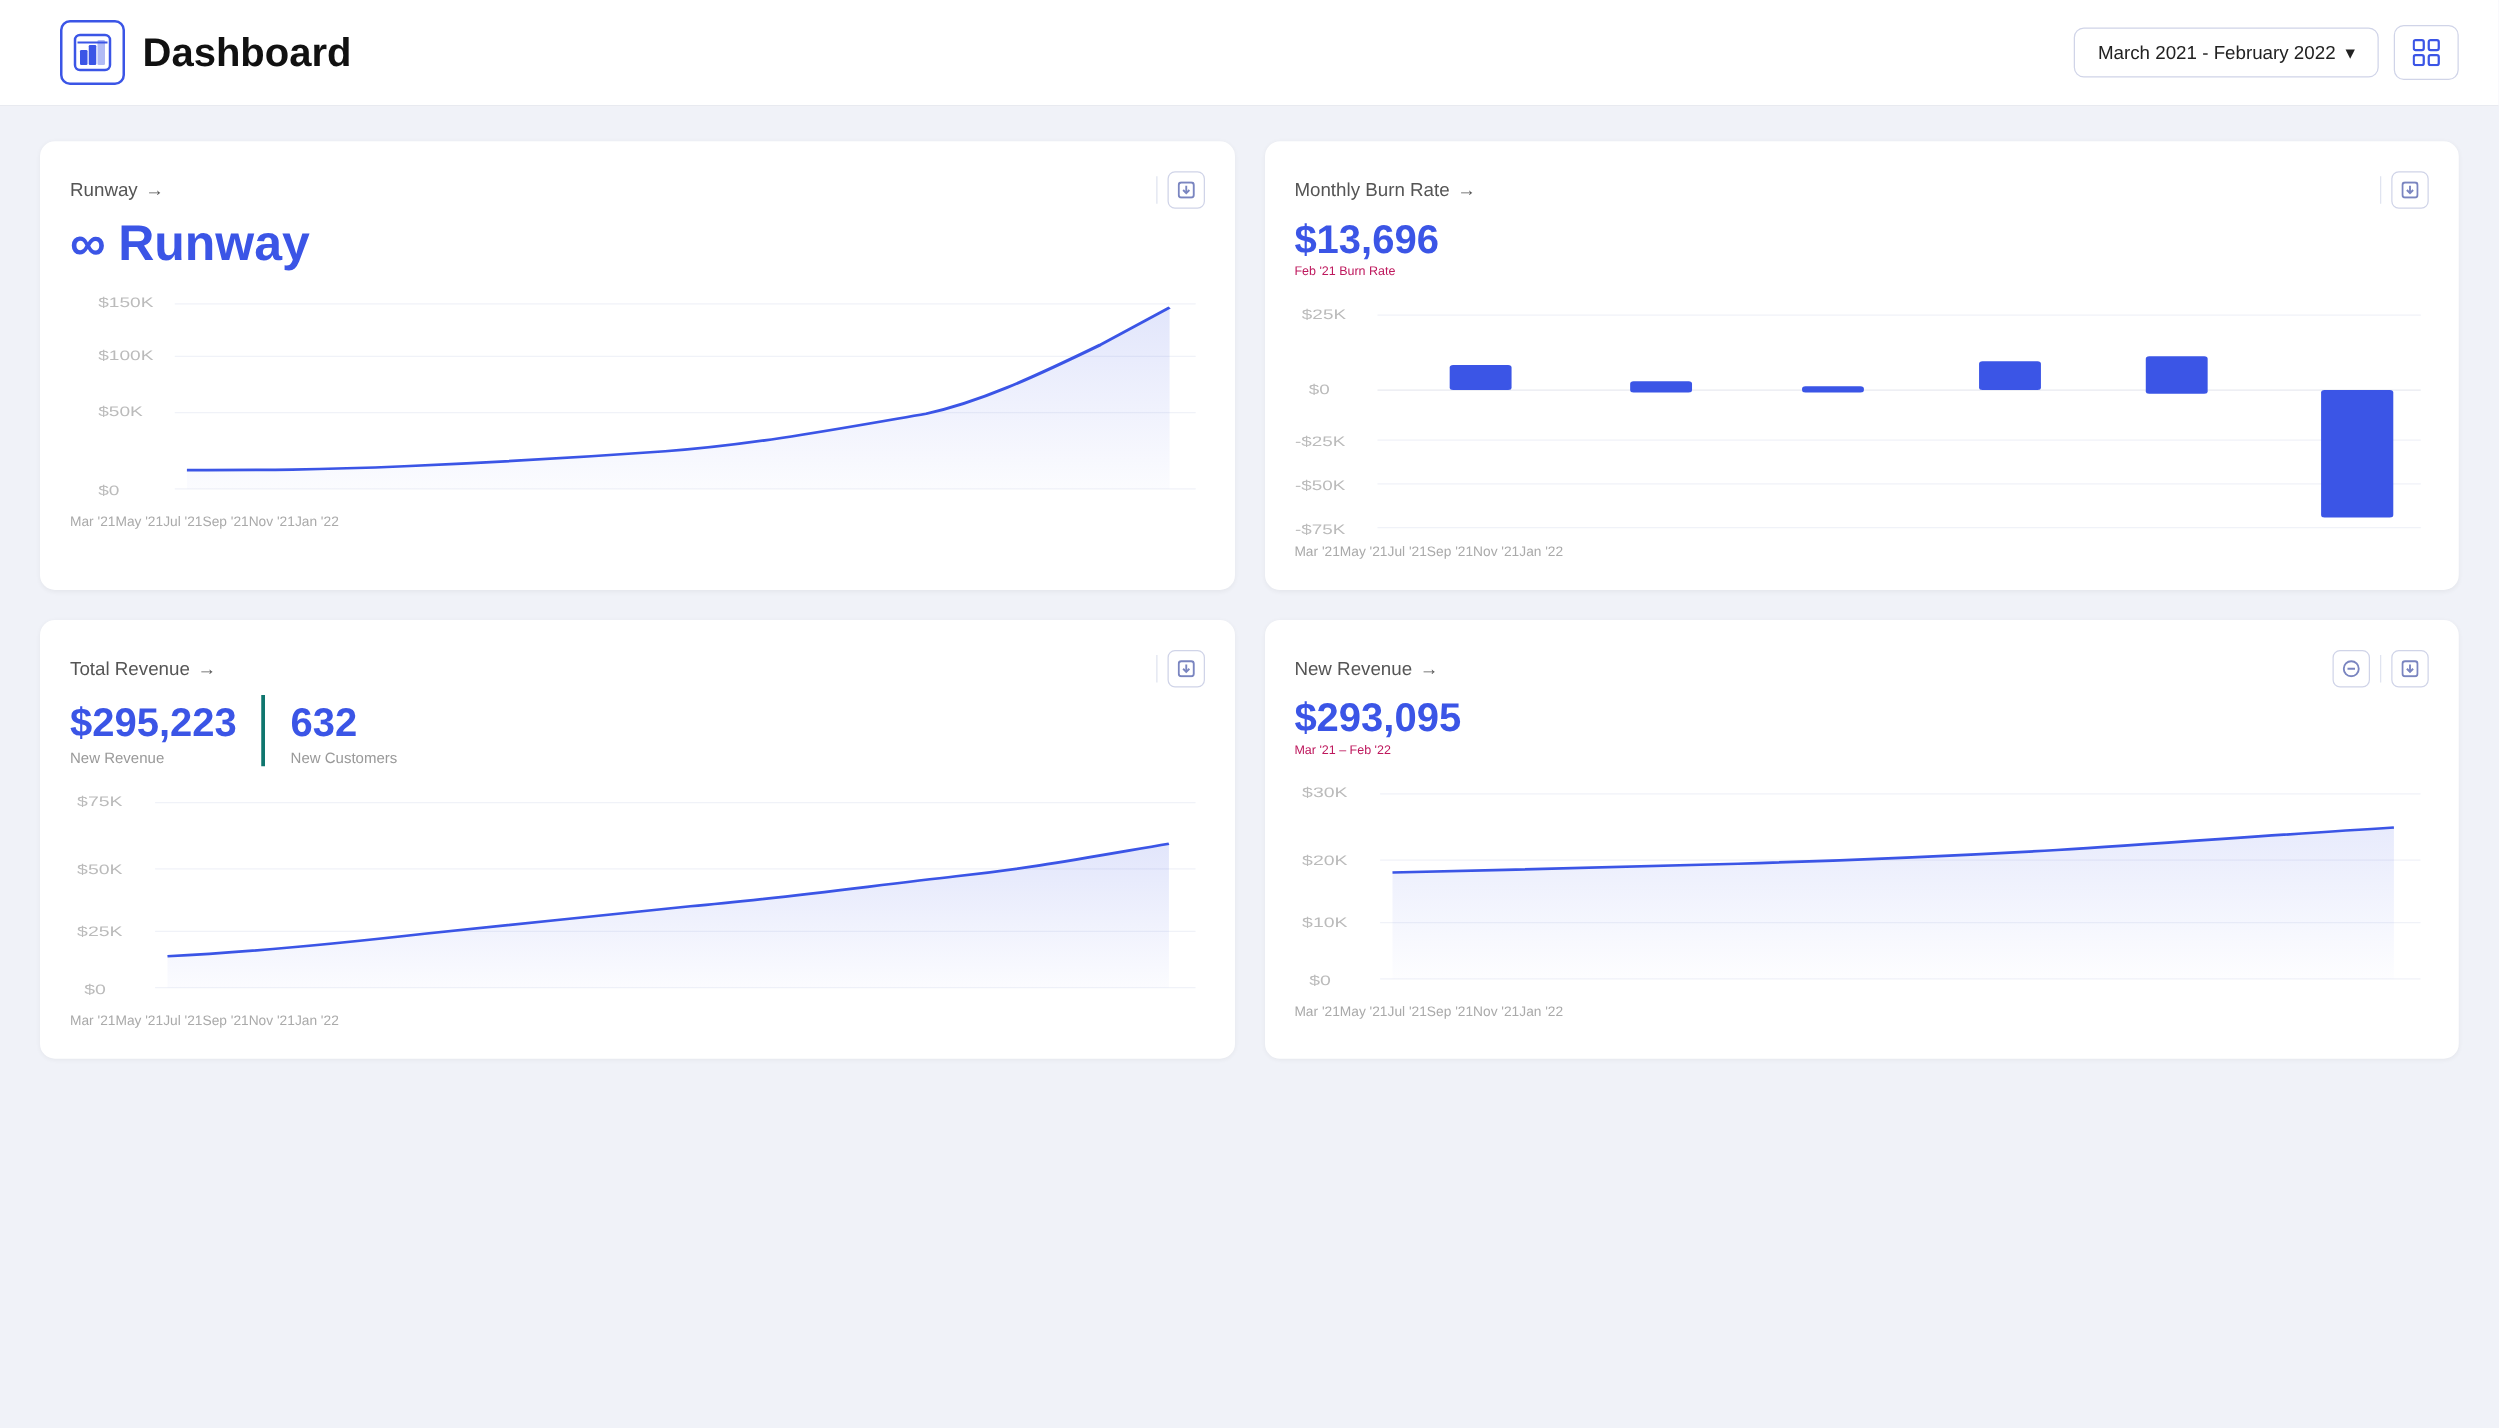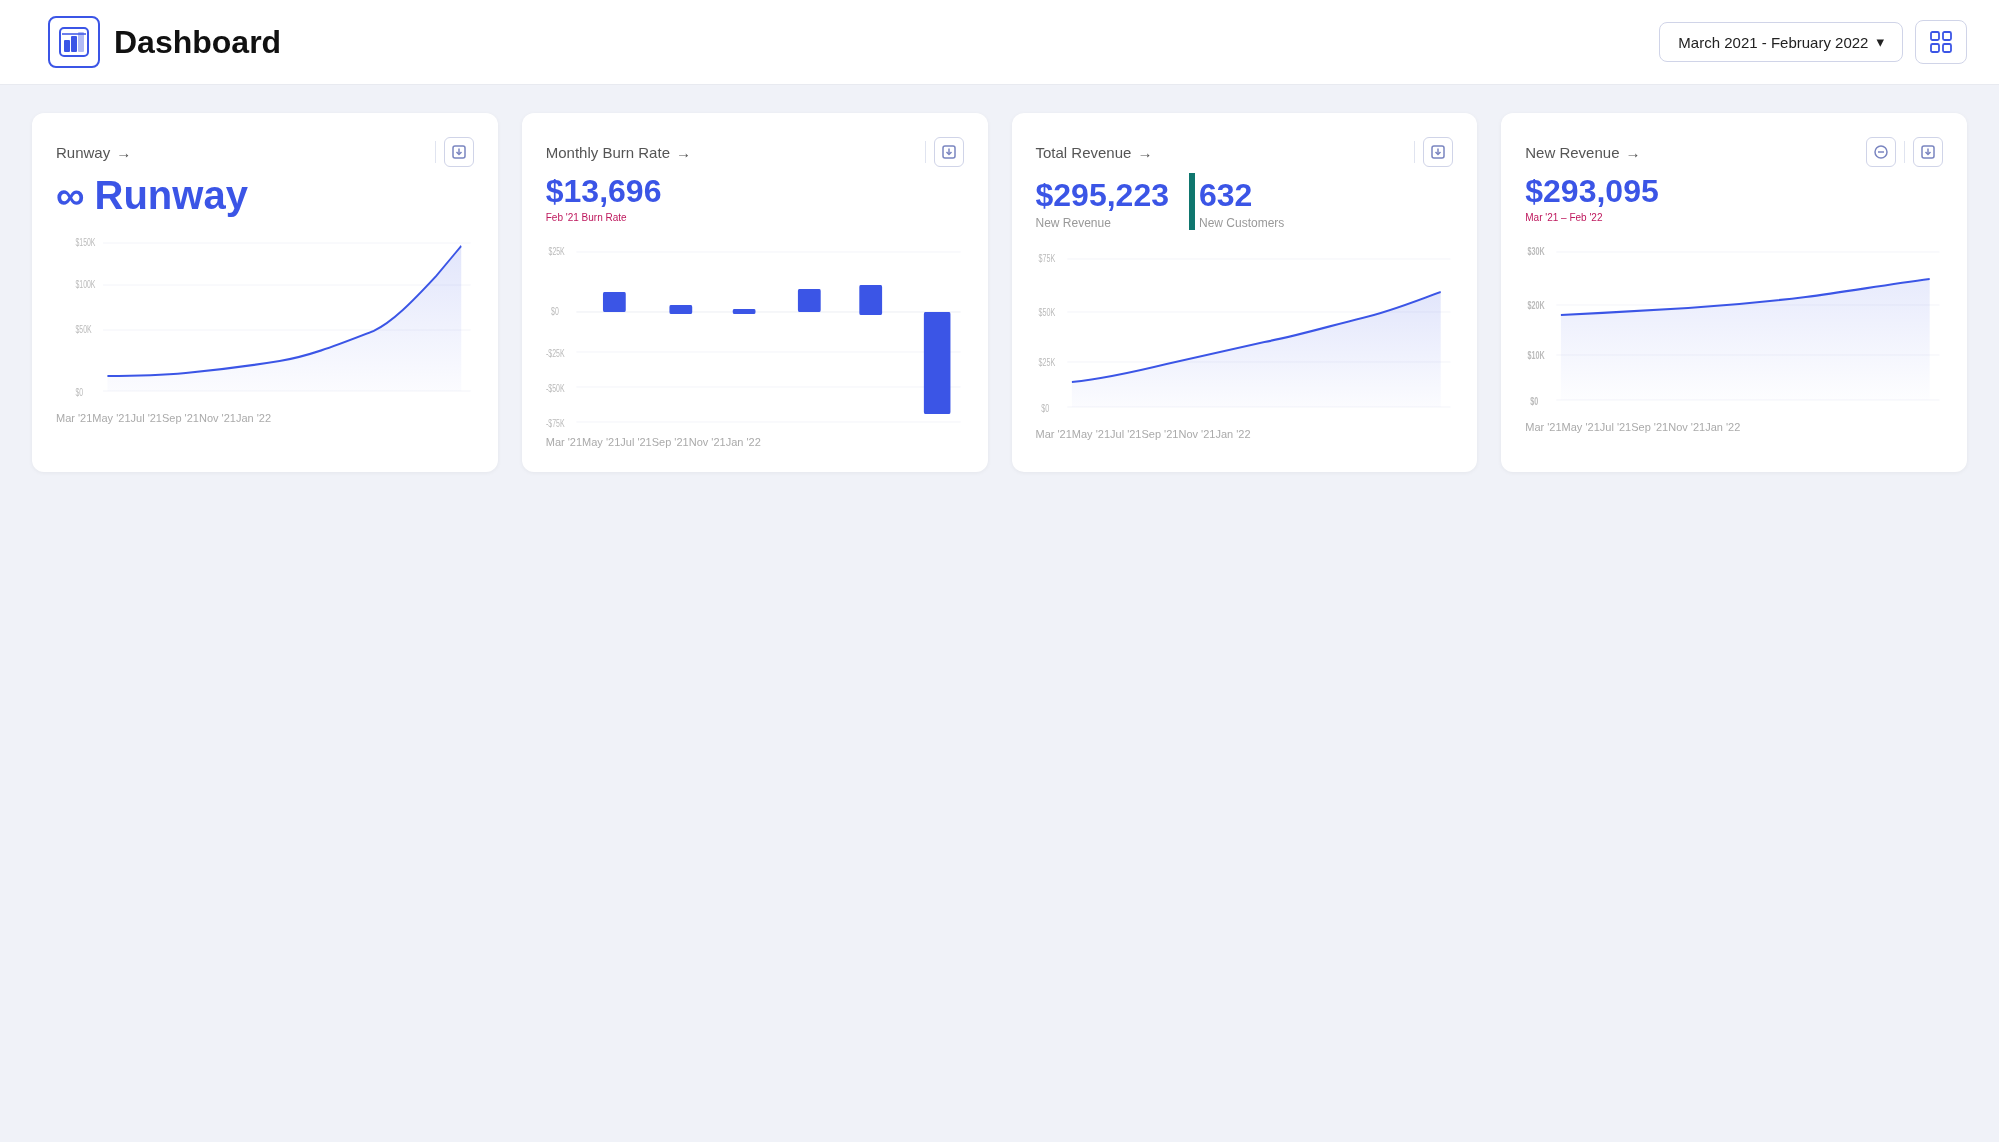--- a/index.html
+++ b/index.html
@@ -59,21 +59,21 @@
       background: #fff;
       border: 1.5px solid #d0d4e8;
       border-radius: 8px;
       padding: 10px 14px;
       cursor: pointer;
       display: flex;
       align-items: center;
     }
     .dashboard-grid {
       display: grid;
-      grid-template-columns: 1fr 1fr 1fr 1fr;
+      grid-template-columns: 1fr 1fr;
       gap: 24px;
       padding: 28px 32px;
     }
     .card {
       background: #fff;
       border-radius: 12px;
       padding: 24px;
       box-shadow: 0 1px 4px rgba(0,0,0,0.05);
     }
     .card-header {
@@ -134,22 +134,22 @@
     }
     .metric-row {
       display: flex;
       gap: 0;
       margin-bottom: 14px;
     }
     .metric-block {
       padding-right: 20px;
     }
     .metric-block + .metric-block {
-      padding-left: 4px;
-      border-left: 6px solid #0f766e;
+      padding-left: 20px;
+      border-left: 3px solid #0f766e;
     }
     .metric-sub-label {
       font-size: 12px;
       color: #999;
       margin-top: 2px;
     }
     .x-axis-labels {
       display: flex;
       justify-content: flex-start;
       padding: 4px 0 0;
@@ -385,21 +385,21 @@
           <svg width="14" height="14" viewBox="0 0 14 14">
             <rect x="1" y="1" width="12" height="12" rx="2" fill="none" stroke="#7a85c0" stroke-width="1.5"></rect>
             <line x1="7" y1="3.5" x2="7" y2="9" stroke="#7a85c0" stroke-width="1.5"></line>
             <polyline points="4.5,7 7,9.5 9.5,7" fill="none" stroke="#7a85c0" stroke-width="1.5"></polyline>
           </svg>
         </button>
       </div>
     </div>
     <div class="metric-large">$293,095</div>
     <div class="metric-subtitle">Mar '21 – Feb '22</div>
-    <div style="height:180px; position:relative;font-weight:bold;">
+    <div style="height:180px; position:relative;">
       <svg width="100%" height="100%" viewBox="0 0 640 180" preserveAspectRatio="none">
         <text x="4" y="18" font-size="11" fill="#bbb">$30K</text>
         <text x="4" y="72" font-size="11" fill="#bbb">$20K</text>
         <text x="4" y="122" font-size="11" fill="#bbb">$10K</text>
         <text x="8" y="168" font-size="11" fill="#bbb">$0</text>
         <line x1="48" y1="15" x2="635" y2="15" stroke="#f0f2f8" stroke-width="1"></line>
         <line x1="48" y1="68" x2="635" y2="68" stroke="#f0f2f8" stroke-width="1"></line>
         <line x1="48" y1="118" x2="635" y2="118" stroke="#f0f2f8" stroke-width="1"></line>
         <line x1="48" y1="163" x2="635" y2="163" stroke="#f0f2f8" stroke-width="1"></line>
         <defs>

